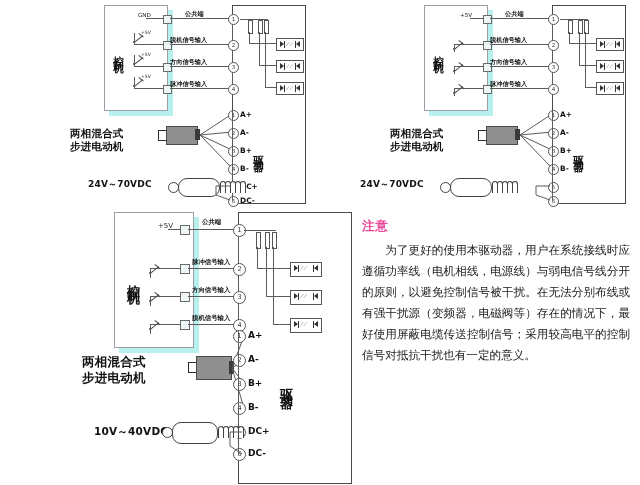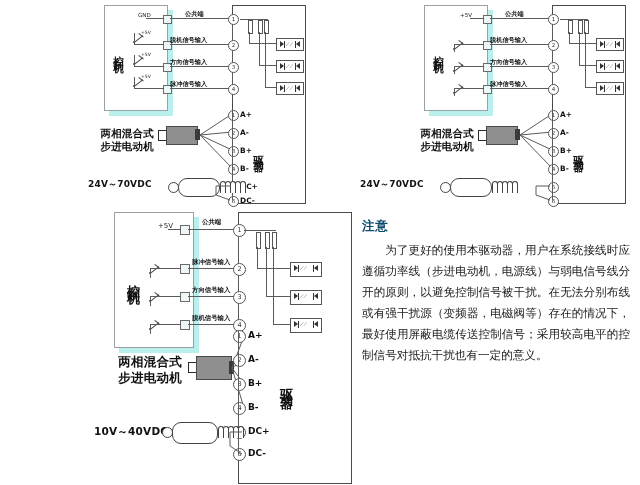--- a/index.html
+++ b/index.html
@@ -46,21 +46,21 @@
 
   
   .t{position:absolute;white-space:nowrap;line-height:1;}
   .sig{font-size:6.2px;font-weight:bold;color:#111;}
   .tiny{font-size:5.6px;font-weight:normal;color:#222;}
   .pin{font-size:7.4px;font-weight:bold;color:#111;}
   .pin-lg{font-size:9px;font-weight:bold;color:#111;}
   .volt{font-size:9px;font-weight:bold;color:#111;letter-spacing:0.02em;}
   .motor-label{
     position:absolute;font-size:10.5px;font-weight:bold;color:#111;
-    line-height:1.25;text-align:right;letter-spacing:0.02em;
+    line-height:1.25;text-align:left;letter-spacing:0.02em;
   }
 
   
   .w{position:absolute;background:#5b5b5b;}
   .wh{height:1px;}
   .wv{width:1px;}
 
   
   .term{
     position:absolute;width:9px;height:9px;border-radius:50%;
@@ -143,21 +143,21 @@
   .psu .coil{position:absolute;left:52px;top:3px;width:26px;height:11px;}
   .psu .coil i{
     position:absolute;top:0;width:4px;height:11px;
     border:1px solid #444;border-bottom:none;border-radius:4px 4px 0 0;
     background:#fff;display:block;
   }
 
   
   .note-title{
     position:absolute;font-size:12.5px;font-weight:bold;
-    color:#0c4a6e;letter-spacing:0.06em;
+    color:#ec4899;letter-spacing:0.06em;
   }
   .note-body{
     position:absolute;
     font-size:11.6px;line-height:1.82;color:#1a1a1a;
     text-align:justify;text-justify:inter-ideograph;
     font-family:"DejaVu Sans","Liberation Sans",sans-serif;
   }
   .note-body p{margin:0;text-indent:2em;}
 </style>
 </head>
@@ -572,15 +572,15 @@
     </div>
   </div>
   <svg style="position:absolute;left:104px;top:218px;width:30px;height:32px;">
     <path d="M28,6 L16,6 L16,20 L28,28" stroke="#5b5b5b" fill="none" stroke-width="1"></path>
   </svg>
 </div>
 
 <div style="position:absolute;left:362px;top:218px;width:268px;">
   <div class="note-title" style="left:0;top:0;position:absolute;">注意</div>
   <div class="note-body" style="left:0;top:22px;width:268px;position:absolute;">
-    <p>为了更好的使用本驱动器，用户在系统接线时应遵循功率线（步进电动机，电源线）与弱电信号线分开的原则，以避免控制信号被干扰。在无法分别布线或有强干扰源（变频器，电磁阀等）存在的情况下，最好使用屏蔽电缆传送控制信号；采用较高电平的控制信号对抵抗干扰也有一定的意义。</p>
+    <p>为了更好的使用本驱动器，用户在系统接线时应遵循功率线（电机相线，电源线）与弱电信号线分开的原则，以避免控制信号被干扰。在无法分别布线或有强干扰源（变频器，电磁阀等）存在的情况下，最好使用屏蔽电缆传送控制信号；采用较高电平的控制信号对抵抗干扰也有一定的意义。</p>
   </div>
 </div>
 
 </body></html>

